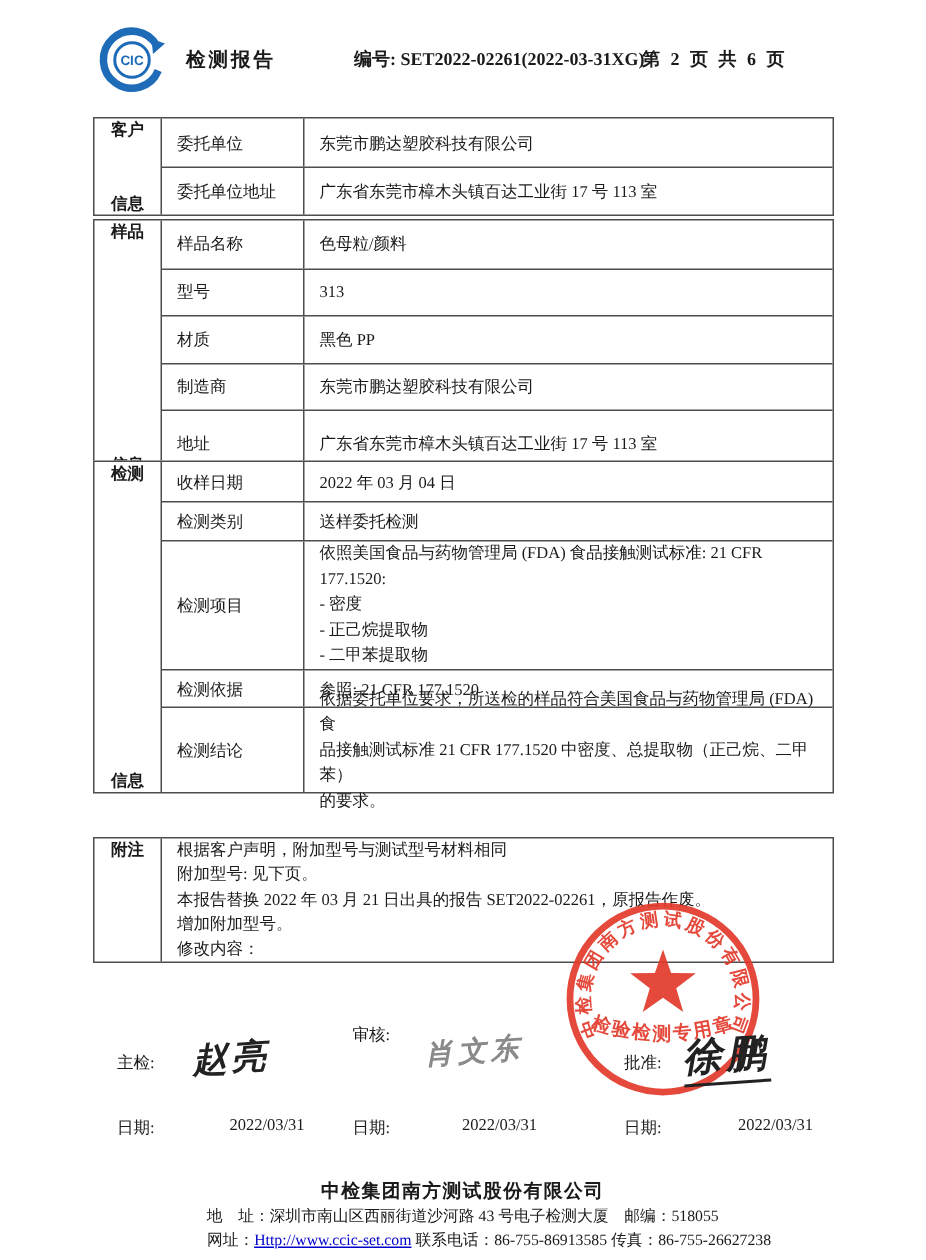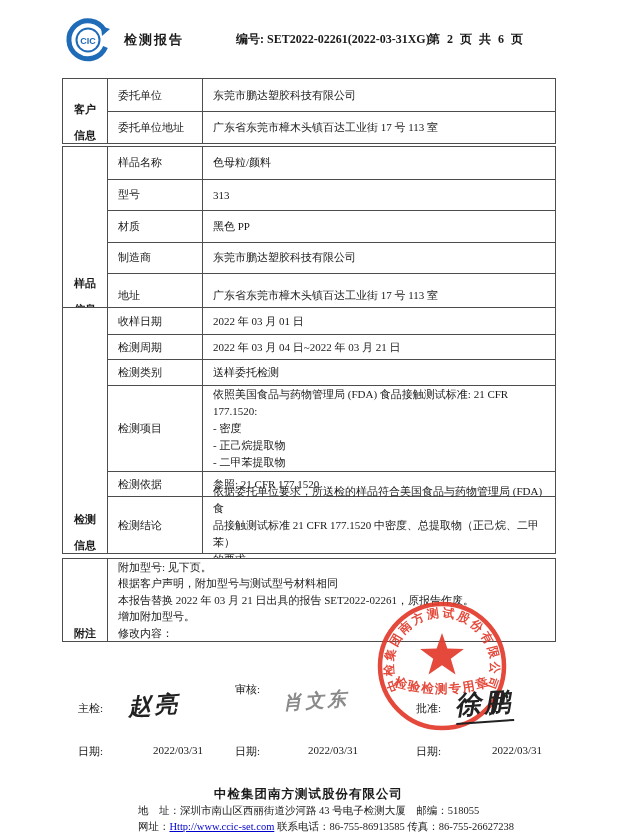--- a/index.html
+++ b/index.html
@@ -8,21 +8,21 @@
 
   
   .hdr-logo { position:absolute; left:64px; top:16px; width:48px; height:48px; }
   .hdr-title { position:absolute; left:124px; top:31px; font-size:13px; font-weight:bold; letter-spacing:2px; }
   .hdr-no { position:absolute; left:236px; top:31px; font-size:12px; font-weight:bold; }
   .hdr-page { position:absolute; left:428px; top:31px; font-size:12px; font-weight:bold; letter-spacing:2px; white-space:nowrap; }
 
   
   .sec { position:absolute; left:62px; width:494px; display:flex; border:1px solid #4d4d4d; background:#fff; }
   .sec-label { width:45px; border-right:1px solid #4d4d4d; display:flex; flex-direction:column;
-               justify-content:flex-end; align-items:center; gap:11px; font-size:11px; font-weight:bold; }
+               justify-content:space-between; align-items:center; gap:11px; font-size:11px; font-weight:bold; }
   .sec-rows { flex:1; display:flex; flex-direction:column; }
   .row { display:flex; border-top:1px solid #4d4d4d; }
   .row:first-child { border-top:none; }
   .lbl { width:95px; border-right:1px solid #4d4d4d; display:flex; align-items:center;
          padding-left:10px; font-size:11px; }
   .val { flex:1; display:flex; align-items:center; padding-left:10px; font-size:11px; }
   .val.multi { flex-direction:column; justify-content:center; align-items:flex-start; }
   .val.multi div { line-height:17px; }
   .notes-body { flex:1; display:flex; flex-direction:column; justify-content:center;
                 padding-left:10px; font-size:11px; }
@@ -107,25 +107,21 @@
   </div>
 
   <div class="sec" style="top:307px;">
     <div class="sec-label">
       <div>检测</div>
       <div>信息</div>
     </div>
     <div class="sec-rows">
       <div class="row" style="height:26px;">
         <div class="lbl">收样日期</div>
-        <div class="val">2022 年 03 月 01 日</div>
-      </div>
-      <div class="row" style="height:25px;">
-        <div class="lbl">检测周期</div>
-        <div class="val">2022 年 03 月 04 日~2022 年 03 月 21 日</div>
+        <div class="val">2022 年 03 月 04 日</div>
       </div>
       <div class="row" style="height:26px;">
         <div class="lbl">检测类别</div>
         <div class="val">送样委托检测</div>
       </div>
       <div class="row" style="height:86px;">
         <div class="lbl">检测项目</div>
         <div class="val multi">
           <div>依照美国食品与药物管理局 (FDA) 食品接触测试标准: 21 CFR</div>
           <div>177.1520:</div>
@@ -147,22 +143,22 @@
         </div>
       </div>
     </div>
   </div>
 
   <div class="sec" style="top:558px;height:84px;">
     <div class="sec-label">
       <div>附注</div>
     </div>
     <div class="notes-body">
+      <div>根据客户声明，附加型号与测试型号材料相同</div>
       <div>附加型号: 见下页。</div>
-      <div>根据客户声明，附加型号与测试型号材料相同</div>
       <div>本报告替换 2022 年 03 月 21 日出具的报告 SET2022-02261，原报告作废。</div>
       <div>增加附加型号。</div>
       <div>修改内容：</div>
     </div>
   </div>
 
   <svg class="stamp" viewBox="0 0 140 140">
     <defs>
       <path id="ringPath" d="M 29.9,98.1 A 49,49 0 1 1 110.1,98.1" fill="none"></path>
       <path id="bannerPath" d="M 24,90 Q 70,104 116,90" fill="none"></path>

